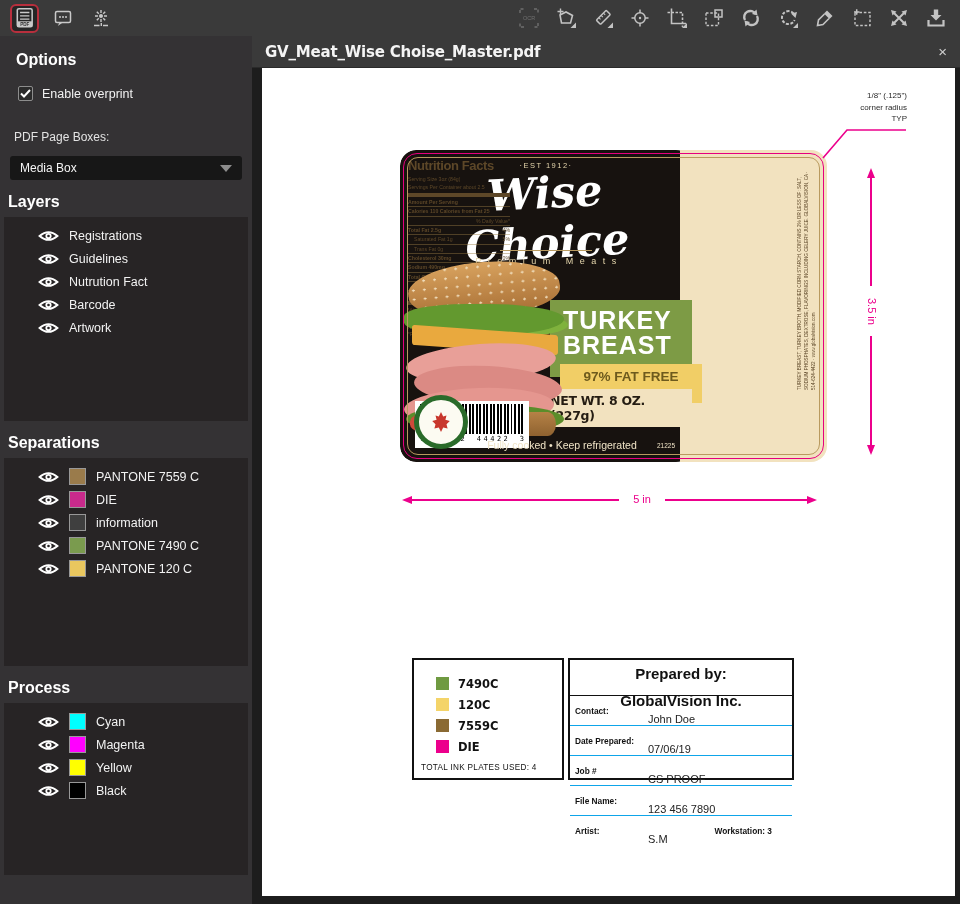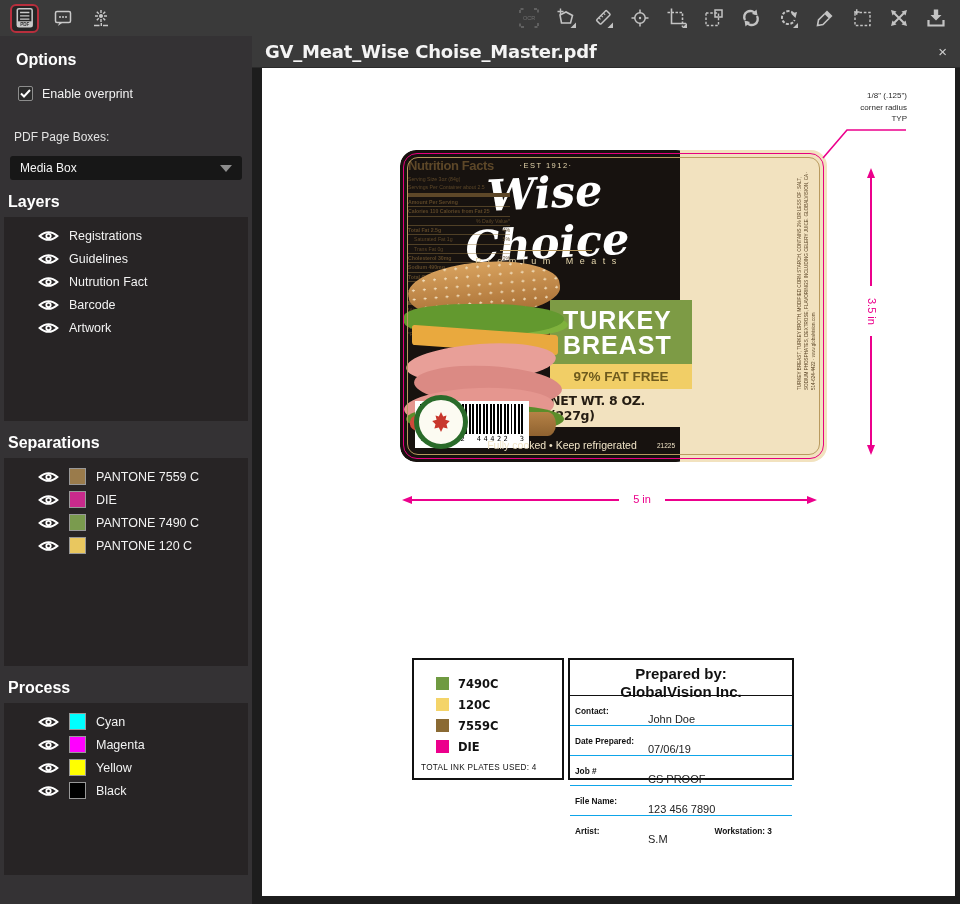--- a/index.html
+++ b/index.html
@@ -39,21 +39,21 @@
   .p-row { display:flex; align-items:center; gap:10px; height:23px; padding-left:34px;
            font-size:12.5px; color:#f2f2f2; cursor:pointer; }
   .eye { width:21px; height:14px; flex:0 0 auto; cursor:pointer; }
   .swatch { width:17px; height:17px; border:1px solid #989898; flex:0 0 auto; }
 
   
   .main { position:absolute; left:252px; top:36px; width:708px; height:868px; background:#1d1d1d; }
   .doc-titlebar { position:absolute; left:0; top:0; width:708px; height:32px; background:#3a3a3a;
                   border-bottom:1px solid #2a2a2a; display:flex; align-items:center;
                   justify-content:space-between; padding:0 13px; }
-  .doc-title { font-size:18px; font-weight:bold; color:#f4f4f4; letter-spacing:-0.2px;
+  .doc-title { font-size:15px; font-weight:bold; color:#f4f4f4; letter-spacing:-0.2px;
                font-family:"DejaVu Sans", sans-serif; }
   .doc-close { color:#cfcfcf; font-size:15px; cursor:pointer; line-height:1; }
   .page { position:absolute; left:10px; top:32px; width:693px; height:828px; background:#ffffff; }
 
   
   .label-art { position:absolute; left:138px; top:82px; width:427px; height:312px;
                border-radius:16px; overflow:hidden; }
   .la-black { position:absolute; left:0; top:0; width:292px; height:312px; background:#17120f;
               border-radius:16px; }
   .la-cream { position:absolute; right:0; top:0; width:147px; height:312px; background:#f2e2bf; }
@@ -64,21 +64,21 @@
   .la-brand { position:absolute; top:18px; left:2px; width:288px; text-align:center;
               font-family:"DejaVu Serif", serif; font-style:italic; font-weight:bold;
               font-size:43px; color:#fff; transform:rotate(-3deg); z-index:2; }
   .la-div { position:absolute; top:100px; left:100px; width:92px; height:1px; background:#b99a5f; z-index:2; }
   .la-tagline { position:absolute; top:106px; left:0; width:292px; text-align:center; font-size:9px;
                 letter-spacing:6.5px; color:#e5d6ad; z-index:2; padding-left:6px; }
   .la-green { position:absolute; left:150px; top:150px; width:142px; height:77px; background:#7d9b45;
               z-index:2; color:#fff; font-weight:bold; font-size:25px; line-height:.98;
               letter-spacing:1px; padding:8px 0 0 13px; }
   .la-green span { display:block; }
-  .la-claim { position:absolute; left:150px; top:214px; width:142px; height:39px; background:#f1ce66;
+  .la-claim { position:absolute; left:160px; top:214px; width:142px; height:39px; background:#f1ce66;
               color:#6d5a1d; font-weight:bold; font-size:13.5px; text-align:center; line-height:25px; z-index:2; }
   .la-netwt { position:absolute; left:150px; top:239px; width:142px; height:38px; background:#f2e2bf;
               z-index:2; display:flex; align-items:center; justify-content:center; font-weight:bold;
               font-size:12.5px; color:#241c12; letter-spacing:-0.3px; font-family:"DejaVu Sans", sans-serif; }
   .la-footer { position:absolute; left:52px; bottom:11px; width:220px; text-align:center;
                color:#efe3c6; font-size:10.5px; z-index:4; }
   .la-code { position:absolute; left:257px; bottom:13px; color:#efe3c6; font-size:6.5px; z-index:4; }
   .la-badge { position:absolute; left:14px; bottom:13px; width:54px; height:54px; border-radius:50%;
               background:#fcfbf2; border:5px solid #2a6b2a; z-index:6; display:flex;
               align-items:center; justify-content:center; }
@@ -157,21 +157,21 @@
                border:2px solid #111; background:#fff; }
   .ink-rows { padding:13px 0 0 22px; }
   .ink-row { display:flex; align-items:center; gap:9px; height:21px; }
   .ink-swatch { width:13px; height:13px; }
   .ink-label { font-weight:bold; font-size:11.5px; color:#111; font-family:"DejaVu Sans", sans-serif; }
   .ink-total { position:absolute; left:7px; bottom:6px; font-size:8.2px; letter-spacing:.3px; color:#111; }
   .prep-table { position:absolute; left:306px; top:590px; width:226px; height:122px;
                 border:2px solid #111; background:#fff; display:flex; flex-direction:column; }
   .prep-head { height:36px; border-bottom:1.5px solid #111; text-align:center; padding-top:5px; }
   .ph1,.ph2 { font-size:15px; font-weight:bold; color:#111; }
-  .ph2 { margin-top:1px; }
+  .ph2 { margin-top:10px; }
   .prep-body { flex:1; display:flex; flex-direction:column; }
   .prep-row { flex:1; display:flex; align-items:center; border-bottom:1px solid #0ea5e9; }
   .prep-row:last-child { border-bottom:none; }
   .pr-label { width:78px; padding-left:5px; font-weight:bold; font-size:8.3px; color:#111; }
   .pr-value { font-size:11px; color:#222;margin-top:17px; }
   .pr-ws { margin-left:auto; padding-right:20px; font-weight:bold; font-size:8.3px; color:#111; }
 </style>
 </head>
 <body>
 
@@ -378,20 +378,29 @@
         <div class="p-row">
           <svg class="eye" viewBox="0 0 21 14">
             <path d="M1.5 7 Q10.5 -0.8 19.5 7 Q10.5 14.8 1.5 7 Z" fill="none" stroke="#ffffff" stroke-width="1.8"></path>
             <circle cx="10.5" cy="7" r="3.1" fill="#ffffff"></circle>
             <circle cx="10.5" cy="7" r="1.3" fill="#272425"></circle>
           </svg>
           <span class="swatch" style="background: rgb(201, 42, 140);"></span>
           <span>DIE</span>
         </div>
 
+        <div class="p-row">
+          <svg class="eye" viewBox="0 0 21 14">
+            <path d="M1.5 7 Q10.5 -0.8 19.5 7 Q10.5 14.8 1.5 7 Z" fill="none" stroke="#ffffff" stroke-width="1.8"></path>
+            <circle cx="10.5" cy="7" r="3.1" fill="#ffffff"></circle>
+            <circle cx="10.5" cy="7" r="1.3" fill="#272425"></circle>
+          </svg>
+          <span class="swatch" style="background: rgb(63, 63, 63);"></span>
+          <span>information</span>
+        </div>
 
         <div class="p-row">
           <svg class="eye" viewBox="0 0 21 14">
             <path d="M1.5 7 Q10.5 -0.8 19.5 7 Q10.5 14.8 1.5 7 Z" fill="none" stroke="#ffffff" stroke-width="1.8"></path>
             <circle cx="10.5" cy="7" r="3.1" fill="#ffffff"></circle>
             <circle cx="10.5" cy="7" r="1.3" fill="#272425"></circle>
           </svg>
           <span class="swatch" style="background: rgb(122, 155, 78);"></span>
           <span>PANTONE 7490 C</span>
         </div>

